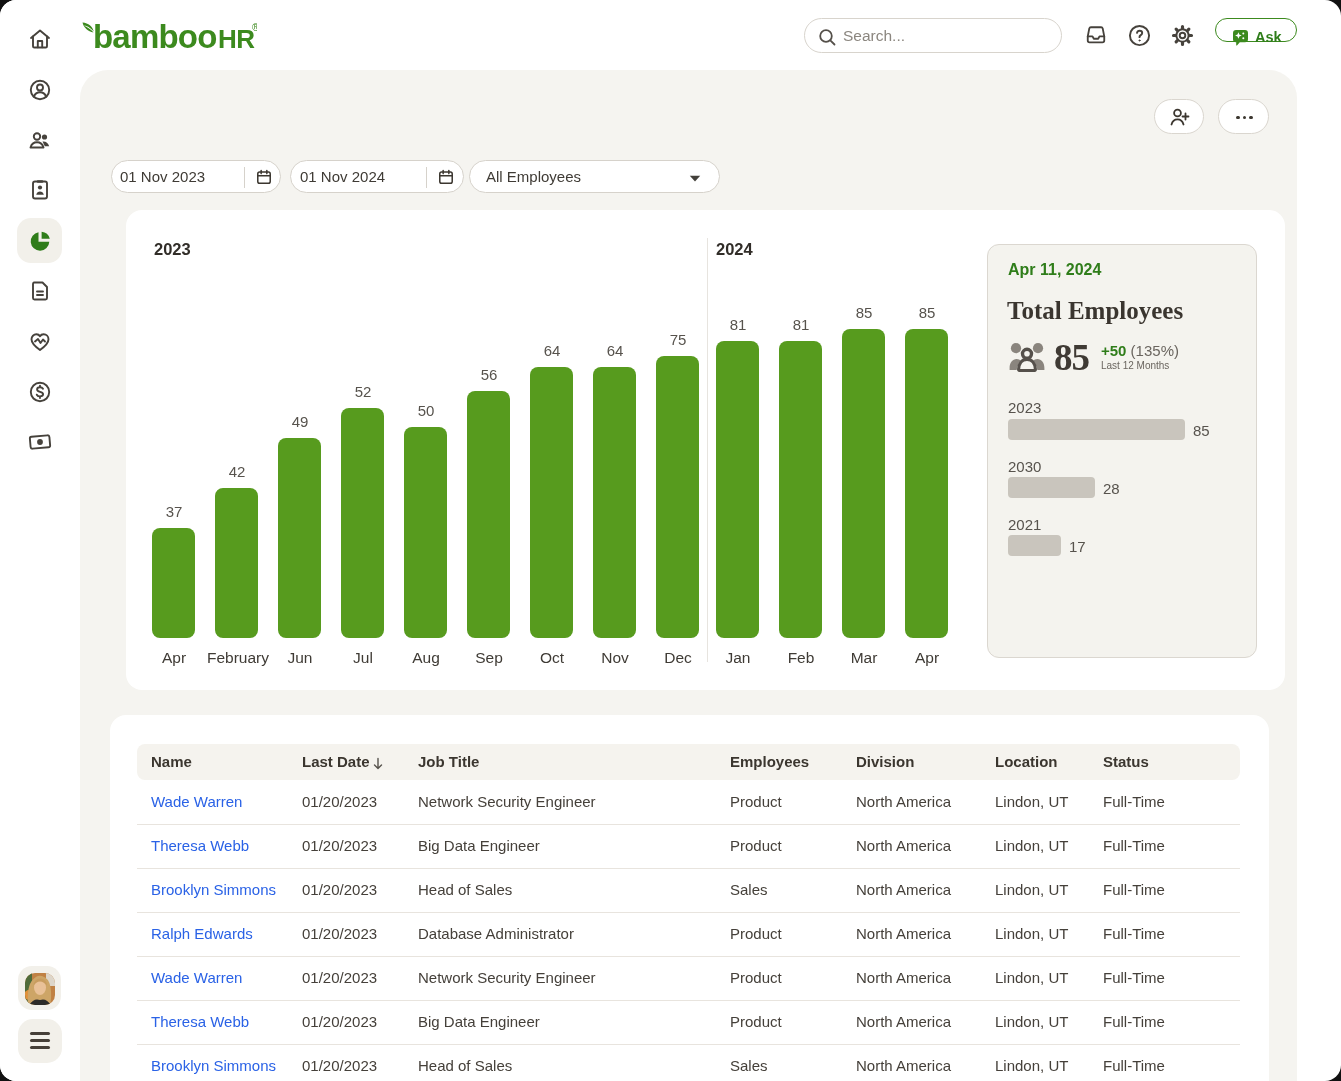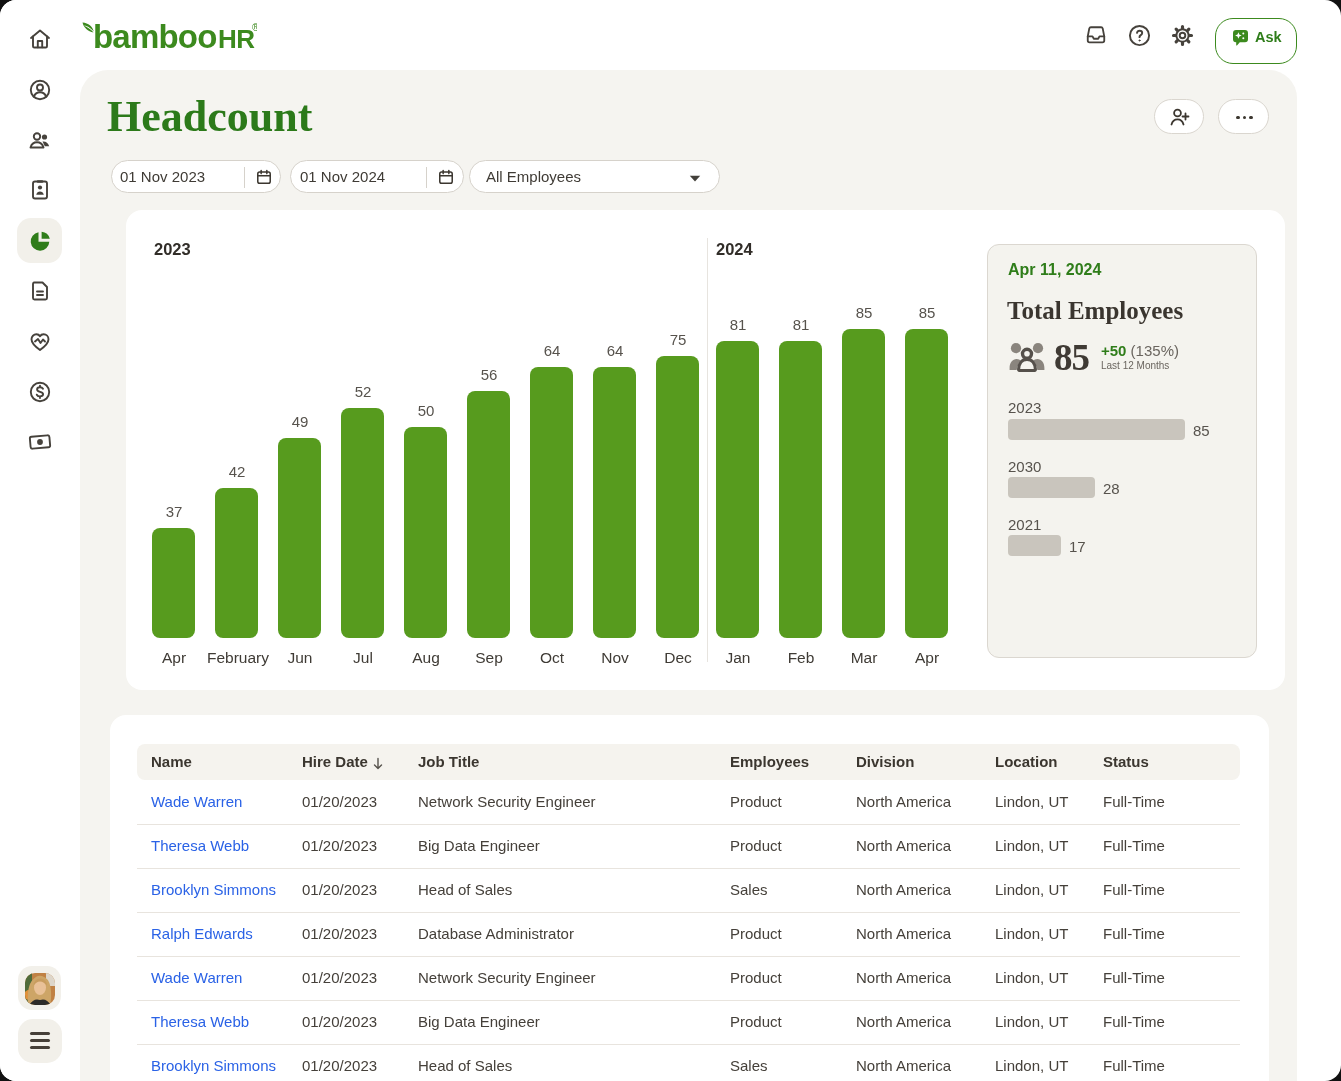--- a/index.html
+++ b/index.html
@@ -11,21 +11,21 @@
 
   
   .sidebar { position:absolute; left:0; top:0; width:80px; height:1081px; background:#fff; }
   .sicon { position:absolute; left:28px; width:24px; height:24px; }
   .iconbg { position:absolute; left:17px; width:45px; height:45px; background:#f2f0ea; border-radius:14px; }
 
   
   .search { position:absolute; left:804px; top:18px; width:258px; height:35px;
             border:1px solid #d8d4cd; border-radius:17.5px; background:#fff; }
   .search .stext { position:absolute; left:38px; top:7.5px; font-size:15.5px; color:#8b867f; }
-  .askbtn { position:absolute; left:1215px; top:18px; width:82px; height:46px;
+  .askbtn { position:absolute; left:1215px; top:18px; width:82px; height:24px;
             border:1.5px solid #3c8a1e; border-radius:18px; background:#fff; }
   .askbtn .atext { position:absolute; left:39px; top:10px; font-size:14.5px; font-weight:bold; color:#2f7d1a; }
 
   
   .content { position:absolute; left:80px; top:70px; width:1217px; height:1011px;
              background:#f5f4f0; border-radius:28px 28px 0 0; }
   
   .h1 { position:absolute; left:27px; top:25px; font-family:"Liberation Serif", serif;
         font-weight:bold; font-size:44px; line-height:1; color:#2c7a1a; letter-spacing:0px; }
   .pillbtn { position:absolute; background:#fff; border:1px solid #dad6cf; border-radius:18px; }
@@ -122,20 +122,27 @@
     </div>
   </div>
 
   <svg class="abs" style="left:79px; top:18px" width="178" height="36" viewBox="0 0 178 36">
     <path d="M14.5 14.5 C9 13.5 4.5 9.5 3.5 4.5 C9.5 5 13.5 8.5 14.8 13.5 C11 9 7 7.5 4.5 7.2 C9 9.8 12.5 11.5 14.5 14.5 Z" fill="#3c8a1e"></path>
     <text x="14" y="30" font-family="Liberation Sans" font-size="33" font-weight="bold" fill="#3c8a1e" letter-spacing="-0.8">bamboo</text>
     <text x="139" y="30" font-family="Liberation Sans" font-size="26" font-weight="bold" fill="#3c8a1e" letter-spacing="-0.5">HR</text>
     <text x="173" y="13" font-family="Liberation Sans" font-size="10" fill="#3c8a1e">®</text>
   </svg>
 
+  <div class="search">
+    <svg style="position:absolute;left:13px;top:9px" width="19" height="19" viewBox="0 0 19 19" fill="none" stroke="#55504a" stroke-width="1.8" stroke-linecap="round">
+      <circle cx="8" cy="8" r="5.8"></circle>
+        <path d="M12.3 12.3 L16.5 16.5"></path>
+    </svg>
+    <div class="stext">Search...</div>
+  </div>
 
   <svg class="abs" style="left:1085px; top:24px" width="22" height="22" viewBox="0 0 24 24" fill="none" stroke="#46423c" stroke-width="2" stroke-linecap="round" stroke-linejoin="round">
     <path d="M6.5 3.5 h11 c1 0 1.6 0.5 1.8 1.3 L21 13.5 V18 a2 2 0 0 1 -2 2 H5 a2 2 0 0 1 -2-2 V13.5 L4.7 4.8 C4.9 4 5.5 3.5 6.5 3.5 Z"></path>
     <path d="M3 13.5 h5.2 l1.4 2.6 h4.8 l1.4-2.6 H21"></path>
   </svg>
   <svg class="abs" style="left:1128px; top:24px" width="23" height="23" viewBox="0 0 24 24" fill="none" stroke="#46423c" stroke-width="2" stroke-linecap="round">
     <circle cx="12" cy="12" r="10"></circle>
     <path d="M9.4 9.3 c0.3-1.5 1.3-2.3 2.7-2.3 c1.6 0 2.7 1 2.7 2.4 c0 1.3-0.9 1.9-1.8 2.5 c-0.7 0.5-1 0.9-1 1.8"></path>
     <circle cx="12" cy="17.2" r="0.6" fill="#46423c" stroke-width="1"></circle>
   </svg>
@@ -150,21 +157,20 @@
     <svg style="position:absolute;left:17px;top:11px" width="15" height="16" viewBox="0 0 15 16">
       <path d="M3 0 h9 a3 3 0 0 1 3 3 v6.2 a3 3 0 0 1 -3 3 h-5.2 l-2.6 3 q-1 1-1-0.5 v-2.5 h-0.2 a3 3 0 0 1 -3-3 V3 a3 3 0 0 1 3-3 Z" fill="#3c8a1e"></path>
       <path d="M5.4 2.2 l0.9 2.4 2.4 0.9 -2.4 0.9 -0.9 2.4 -0.9-2.4 -2.4-0.9 2.4-0.9 Z" fill="#fff"></path>
       <circle cx="10.3" cy="3.6" r="1" fill="#fff"></circle>
       <circle cx="10.3" cy="8.3" r="1" fill="#fff"></circle>
     </svg>
     <div class="atext">Ask</div>
   </div>
 
   <div class="content">
-    <div class="h1">Headcount</div>
 
     <div class="pillbtn" style="left:1074px; top:29px; width:50px; height:35px;">
       <svg style="position:absolute;left:13px;top:7px" width="24" height="22" viewBox="0 0 24 22" fill="none" stroke="#3b362f" stroke-width="1.8" stroke-linecap="round" stroke-linejoin="round">
         <circle cx="9.5" cy="6" r="3.4"></circle>
           <path d="M3.5 17.5 c0.9-3.6 3.1-5.2 6-5.2 c2.9 0 5.1 1.6 6 5.2"></path>
         <path d="M17.5 6.5 v6 M14.5 9.5 h6"></path>
       </svg>
     </div>
     <div class="pillbtn" style="left:1138px; top:29px; width:51px; height:35px;">
       <div style="position:absolute;left:17px;top:15.5px;width:3.6px;height:3.6px;border-radius:2px;background:#3b362f"></div>
@@ -263,21 +269,21 @@
         <div class="gval" style="left:115px; top:235px;">28</div>
         <div class="glab" style="top:271px">2021</div>
         <div class="gbar" style="top:290px; width:53px;"></div>
         <div class="gval" style="left:81px; top:293px;">17</div>
       </div>
     </div>
 
     <div class="card" style="top:645px; height:380px; border-radius:16px 16px 0 0;">
       <div class="thead"></div>
       <div class="th" style="left:41px;  top:38px;">Name</div>
-      <div class="th" style="left:192px; top:38px;">Hire Date</div>
+      <div class="th" style="left:192px; top:38px;">Last Date</div>
       <svg style="position:absolute;left:262px;top:42px" width="12" height="13" viewBox="0 0 12 13" fill="none" stroke="#57534d" stroke-width="1.4" stroke-linecap="round" stroke-linejoin="round">
           <path d="M6 1.5 V11 M2.5 8 L6 11.5 L9.5 8"></path>
         </svg>
       <div class="th" style="left:308px; top:38px;">Job Title</div>
       <div class="th" style="left:620px; top:38px;">Employees</div>
       <div class="th" style="left:746px; top:38px;">Division</div>
       <div class="th" style="left:885px; top:38px;">Location</div>
       <div class="th" style="left:993px; top:38px;">Status</div>
       <div class="tr" style="top:65px">
         <div class="td tlink" style="left:14px">Wade Warren</div>

